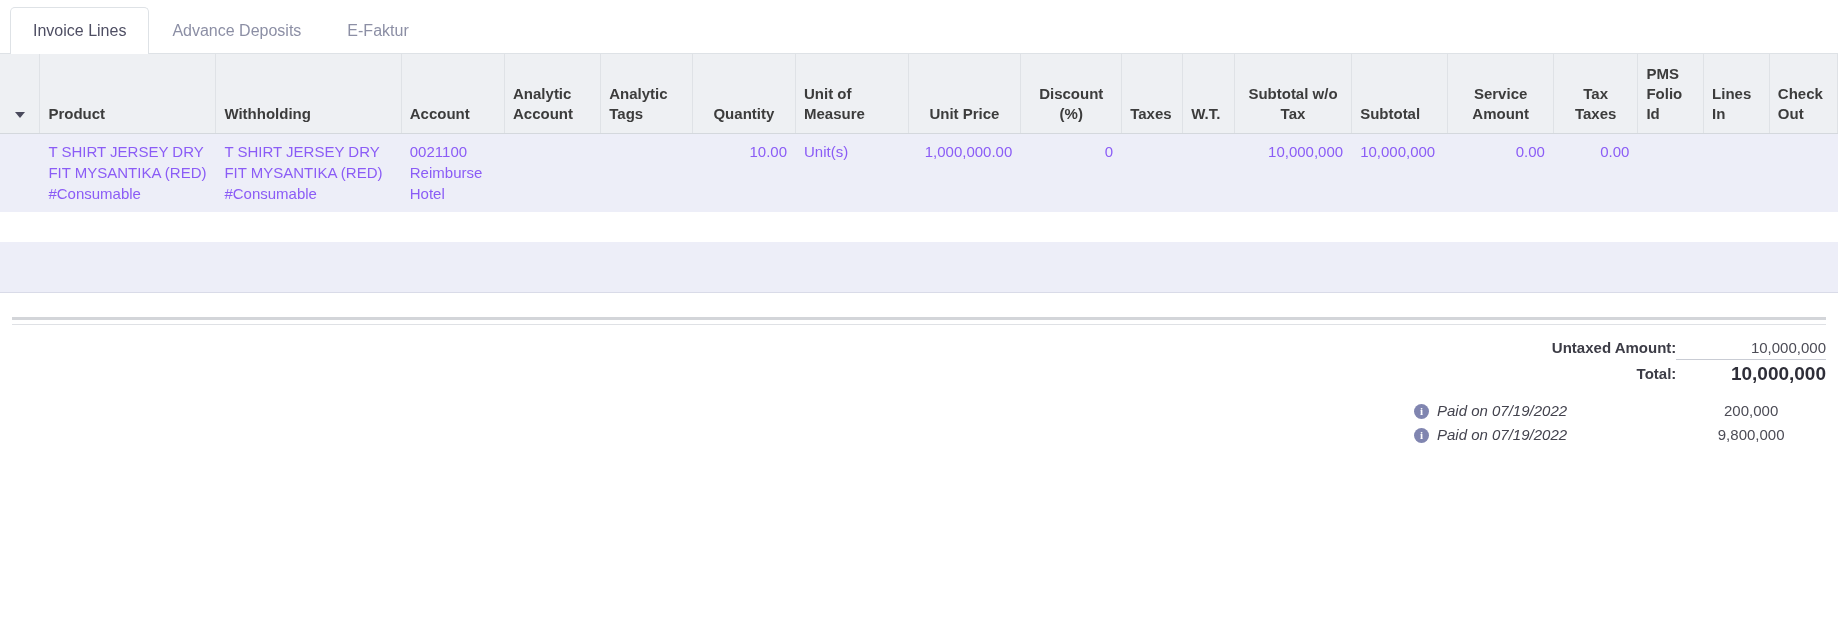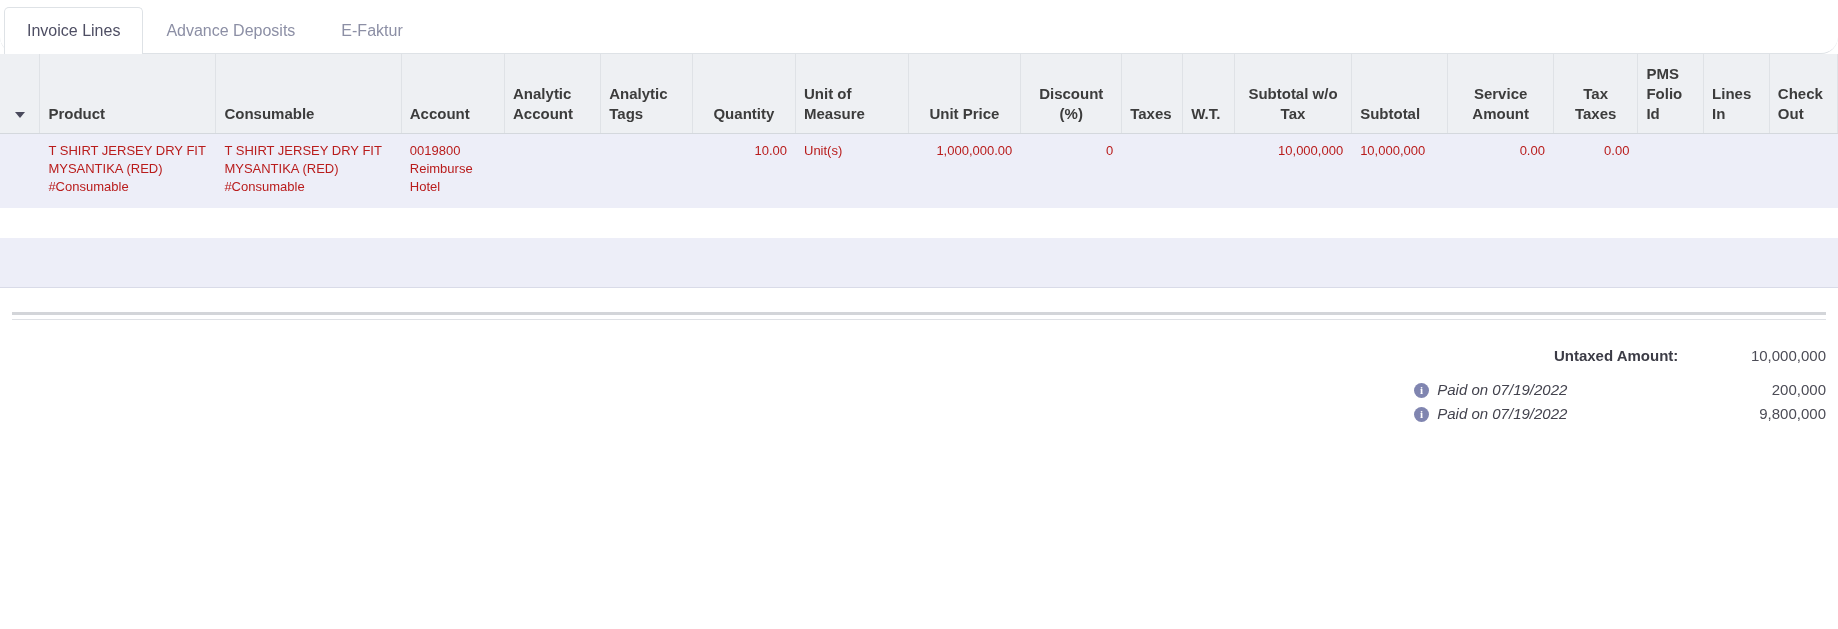--- a/index.html
+++ b/index.html
@@ -17,24 +17,23 @@
     color: #4c4c4c;
     overflow: hidden;
     position: relative;
   }
 
   
   .tabs-bar {
     position: relative;
     height: 54px;
     border-bottom: 1px solid #dee2e6;
-    padding-left: 4px;
+    padding-left: 10px;
     display: flex;
     align-items: flex-end;
-    border-radius: 17px;
   }
   .tab {
     padding: 13px 22px 14px 22px;
     font-size: 16px;
     color: #8c8fa5;
     line-height: 1.2;
     border: 1px solid transparent;
     border-bottom: none;
     border-radius: 5px 5px 0 0;
     background: transparent;
@@ -85,22 +84,22 @@
     border-left: 5px solid transparent;
     border-right: 5px solid transparent;
     border-top: 6px solid #4a4a5c;
     vertical-align: middle;
   }
 
   table.lines tbody td {
     padding: 8px 8px;
     vertical-align: top;
     line-height: 1.38;
-    font-size: 13px;
-    color: #b91c1c;
+    font-size: 15px;
+    color: #8b5cf6;
     border-right: 1px solid transparent;
   }
   table.lines tbody td.num { text-align: right; }
   tr.data-row { background: #edeef8; }
   tr.data-row td { height: 74px; }
   tr.empty-row { background: #ffffff; }
   tr.empty-row td { height: 30px; }
   tr.add-row { background: #edeef8; }
   tr.add-row td { height: 50px; border-bottom: 1px solid #d9dbe8; }
 
@@ -122,21 +121,20 @@
   
   .totals {
     position: absolute;
     right: 12px;
     top: 336px;
     width: 420px;
   }
   .totals table {
     width: 100%;
     border-collapse: collapse;
-    margin-top: 8px;
   }
   .totals td {
     padding: 3px 0;
     font-size: 15px;
     white-space: nowrap;
   }
   .t-label {
     text-align: right;
     padding-right: 16px;
     font-weight: bold;
@@ -174,21 +172,21 @@
     cursor: pointer;
   }
   .payment-label {
     text-align: left;
     padding-right: 16px;
     font-style: italic;
     color: #43434e;
     font-size: 15px;
   }
   .payment-value {
-    text-align: right;
+    text-align: center;
     color: #4c4c56;
     padding-left: 14px;
     width: 160px;
   }
   .sp { height: 10px; }
 </style>
 </head>
 <body>
 
 <div class="tabs-bar">
@@ -217,21 +215,21 @@
       <col style="width:90px">
       <col style="width:72px">
       <col style="width:56px">
       <col style="width:56px">
       <col style="width:58px">
     </colgroup>
     <thead>
       <tr>
         <th class="handle"><span class="caret"></span></th>
         <th><span>Product</span></th>
-        <th><span>Consumable</span></th>
+        <th><span>Withholding</span></th>
         <th><span>Account</span></th>
         <th><span>Analytic Account</span></th>
         <th><span>Analytic Tags</span></th>
         <th class="num"><span>Quantity</span></th>
         <th><span>Unit of Measure</span></th>
         <th class="num"><span>Unit Price</span></th>
         <th class="num"><span>Discount (%)</span></th>
         <th><span>Taxes</span></th>
         <th><span>W.T.</span></th>
         <th class="num"><span>Subtotal w/o Tax</span></th>
@@ -241,21 +239,21 @@
         <th><span>PMS Folio Id</span></th>
         <th><span>Lines In</span></th>
         <th><span>Check Out</span></th>
       </tr>
     </thead>
     <tbody>
       <tr class="data-row">
         <td></td>
         <td>T SHIRT JERSEY DRY FIT MYSANTIKA (RED) #Consumable</td>
         <td>T SHIRT JERSEY DRY FIT MYSANTIKA (RED) #Consumable</td>
-        <td>0019800 Reimburse Hotel</td>
+        <td>0021100 Reimburse Hotel</td>
         <td></td>
         <td></td>
         <td class="num">10.00</td>
         <td>Unit(s)</td>
         <td class="num">1,000,000.00</td>
         <td class="num">0</td>
         <td></td>
         <td></td>
         <td class="num">10,000,000</td>
         <td>10,000,000</td>
@@ -281,20 +279,25 @@
 </div>
 
 <div class="totals">
   <table>
     <tbody>
       <tr>
         <td class="t-icon-cell"></td>
         <td class="t-label">Untaxed Amount:</td>
         <td class="t-value">10,000,000</td>
       </tr>
+      <tr class="t-row-top">
+        <td class="t-icon-cell"></td>
+        <td class="t-label">Total:</td>
+        <td class="t-value strong">10,000,000</td>
+      </tr>
       <tr>
           <td class="sp" colspan="3"></td>
         </tr>
       <tr>
         <td class="t-icon-cell"><span class="info-icon">i</span></td>
         <td class="payment-label">Paid on 07/19/2022</td>
         <td class="payment-value">200,000</td>
       </tr>
       <tr>
         <td class="t-icon-cell"><span class="info-icon">i</span></td>

